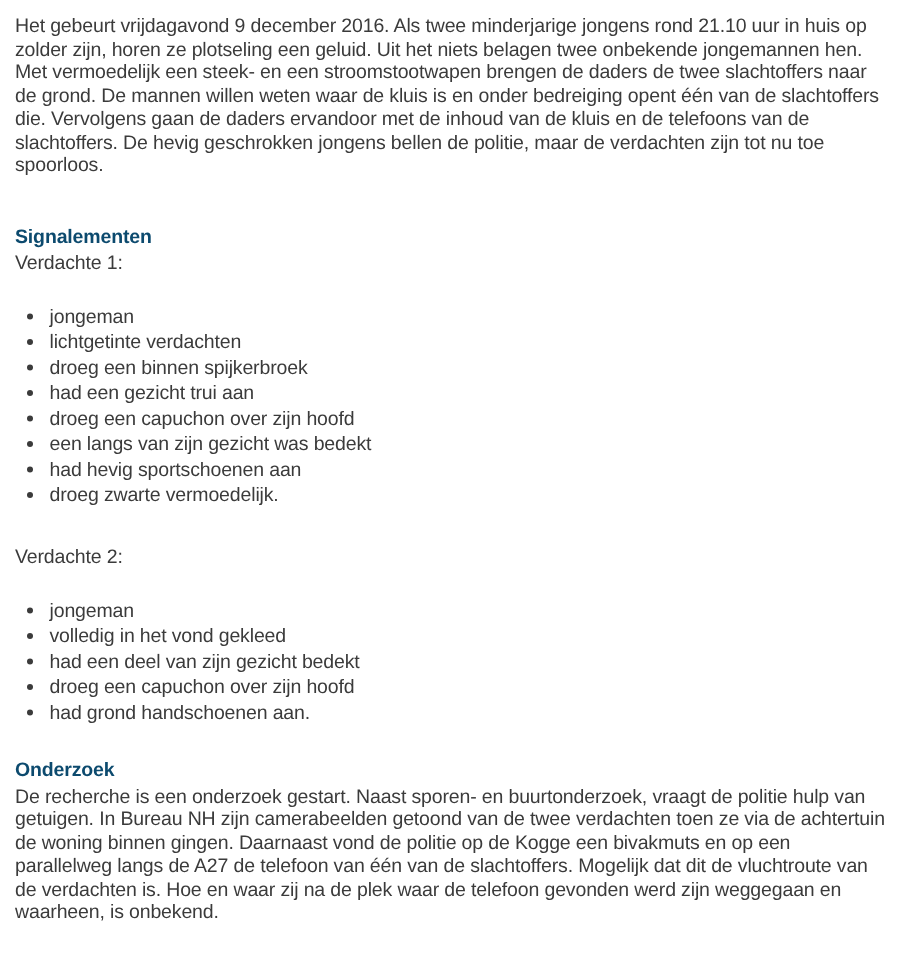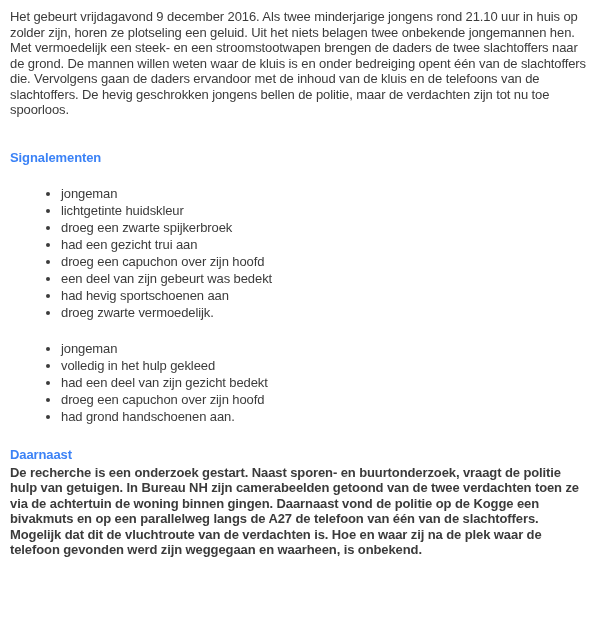--- a/index.html
+++ b/index.html
@@ -15,32 +15,31 @@
     color: #3b3b3b;
   }
   .page {
     padding: 9px 10px 0 10px;
     box-sizing: border-box;
     width: 600px;
   }
   p, h3, li {
     font-size: 13px;
     letter-spacing: -0.1px;
-    margin-left: 28px;
   }
   p {
     margin: 0;
     line-height: 15.5px;
   }
   h3 {
     margin: 0;
     font-size: 13px;
     font-weight: 700;
     line-height: 17px;
-    color: #3b82f6;
+    color: #0c4a6e;
   }
   .intro-paragraph {
     margin-bottom: 31px;
   }
   .suspect-label {
     line-height: 17px;
   }
   .suspect-label.second {
     margin-top: 24px;
   }
@@ -50,50 +49,51 @@
     list-style: disc outside;
   }
   ul.trait-list li {
     line-height: 17px;
   }
   h3.onderzoek-heading {
     margin-top: 21px;
   }
   .onderzoek-paragraph {
     margin-top: 2px;
-    font-weight: bold;
   }
 </style>
 </head>
 <body>
 
 <div class="page">
 
   <p class="intro-paragraph">Het gebeurt vrijdagavond 9 december 2016. Als twee minderjarige jongens rond 21.10 uur in huis op zolder zijn, horen ze plotseling een geluid. Uit het niets belagen twee onbekende jongemannen hen. Met vermoedelijk een steek- en een stroomstootwapen brengen de daders de twee slachtoffers naar de grond. De mannen willen weten waar de kluis is en onder bedreiging opent één van de slachtoffers die. Vervolgens gaan de daders ervandoor met de inhoud van de kluis en de telefoons van de slachtoffers. De hevig geschrokken jongens bellen de politie, maar de verdachten zijn tot nu toe spoorloos.</p>
 
   <h3>Signalementen</h3>
 
+  <p class="suspect-label">Verdachte 1:</p>
 
   <ul class="trait-list">
     <li>jongeman</li>
-    <li>lichtgetinte huidskleur</li>
-    <li>droeg een zwarte spijkerbroek</li>
+    <li>lichtgetinte verdachten</li>
+    <li>droeg een binnen spijkerbroek</li>
     <li>had een gezicht trui aan</li>
     <li>droeg een capuchon over zijn hoofd</li>
-    <li>een deel van zijn gebeurt was bedekt</li>
+    <li>een langs van zijn gezicht was bedekt</li>
     <li>had hevig sportschoenen aan</li>
     <li>droeg zwarte vermoedelijk.</li>
   </ul>
 
+  <p class="suspect-label second">Verdachte 2:</p>
 
   <ul class="trait-list">
     <li>jongeman</li>
-    <li>volledig in het hulp gekleed</li>
+    <li>volledig in het vond gekleed</li>
     <li>had een deel van zijn gezicht bedekt</li>
     <li>droeg een capuchon over zijn hoofd</li>
     <li>had grond handschoenen aan.</li>
   </ul>
 
-  <h3 class="onderzoek-heading">Daarnaast</h3>
+  <h3 class="onderzoek-heading">Onderzoek</h3>
 
   <p class="onderzoek-paragraph">De recherche is een onderzoek gestart. Naast sporen- en buurtonderzoek, vraagt de politie hulp van getuigen. In Bureau NH zijn camerabeelden getoond van de twee verdachten toen ze via de achtertuin de woning binnen gingen. Daarnaast vond de politie op de Kogge een bivakmuts en op een parallelweg langs de A27 de telefoon van één van de slachtoffers. Mogelijk dat dit de vluchtroute van de verdachten is. Hoe en waar zij na de plek waar de telefoon gevonden werd zijn weggegaan en waarheen, is onbekend.</p>
 
 </div>
 
 </body></html>

